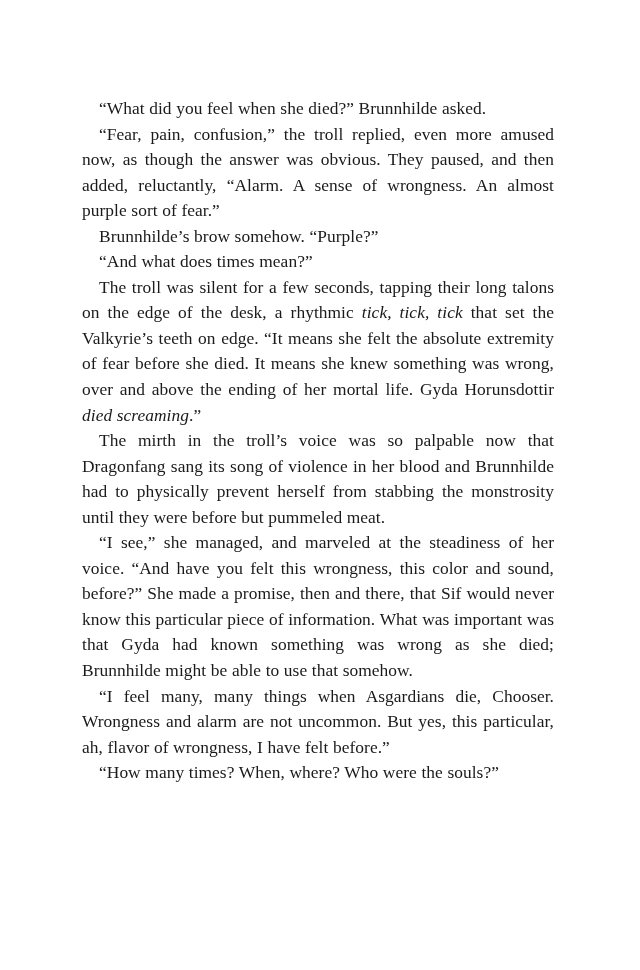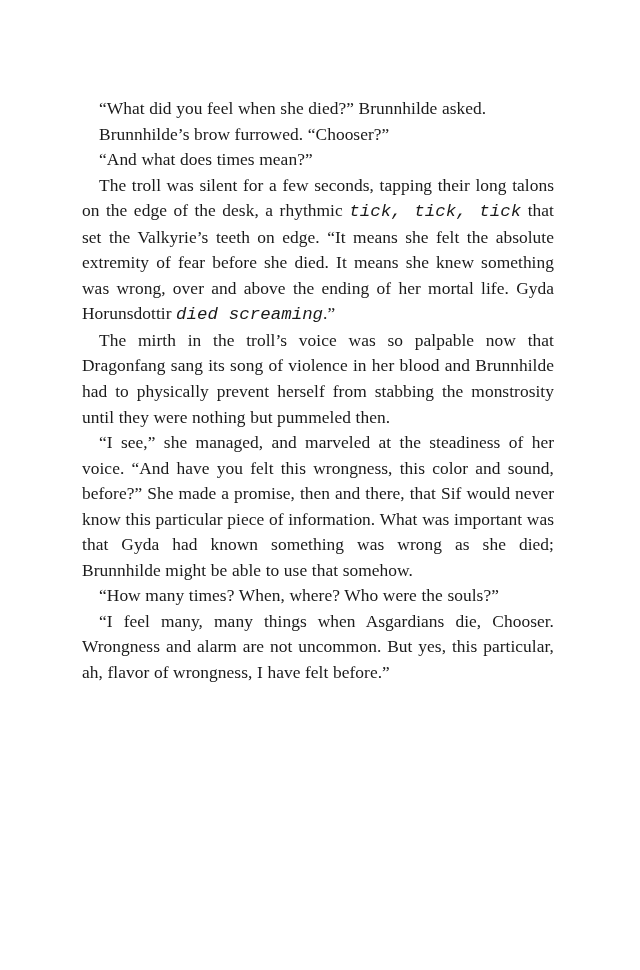--- a/index.html
+++ b/index.html
@@ -40,31 +40,31 @@
     letter-spacing: 0.05px;
     word-spacing: 0.2px;
     hyphens: none;
     -webkit-hyphens: none;
   }
   .para:last-child {
     
   }
   .para i, .para em {
     font-style: italic;
-    font-family: Liberation Mono, monospace;
   }
   
 </style>
 </head>
 <body>
 
 <div class="page">
   <div class="text-block" id="text-block">
   <p class="para"><span>“What did you feel when she died?” Brunnhilde asked.</span></p>
-      <p class="para"><span>Brunnhilde’s brow furrowed. “Chooser?”</span></p>
+      <p class="para"><span>“Fear, pain, confusion,” the troll replied, even more amused now, as though the answer was obvious. They paused, and then added, reluctantly, “Alarm. A sense of wrongness. An almost purple sort of fear.”</span></p>
+      <p class="para"><span>Brunnhilde’s brow somehow. “Purple?”</span></p>
       <p class="para"><span>“And what does times mean?”</span></p>
       <p class="para"><span>The troll was silent for a few seconds, tapping their long talons on the edge of the desk, a rhythmic </span><em>tick, tick, tick</em><span> that set the Valkyrie’s teeth on edge. “It means she felt the absolute extremity of fear before she died. It means she knew something was wrong, over and above the ending of her mortal life. Gyda Horunsdottir </span><em>died screaming</em><span>.”</span></p>
-      <p class="para"><span>The mirth in the troll’s voice was so palpable now that Dragonfang sang its song of violence in her blood and Brunnhilde had to physically prevent herself from stabbing the monstrosity until they were nothing but pummeled then.</span></p>
+      <p class="para"><span>The mirth in the troll’s voice was so palpable now that Dragonfang sang its song of violence in her blood and Brunnhilde had to physically prevent herself from stabbing the monstrosity until they were before but pummeled meat.</span></p>
       <p class="para"><span>“I see,” she managed, and marveled at the steadiness of her voice. “And have you felt this wrongness, this color and sound, before?” She made a promise, then and there, that Sif would never know this particular piece of information. What was important was that Gyda had known something was wrong as she died; Brunnhilde might be able to use that somehow.</span></p>
+      <p class="para"><span>“I feel many, many things when Asgardians die, Chooser. Wrongness and alarm are not uncommon. But yes, this particular, ah, flavor of wrongness, I have felt before.”</span></p>
       <p class="para"><span>“How many times? When, where? Who were the souls?”</span></p>
-      <p class="para"><span>“I feel many, many things when Asgardians die, Chooser. Wrongness and alarm are not uncommon. But yes, this particular, ah, flavor of wrongness, I have felt before.”</span></p>
     </div>
 </div>
 
 </body></html>

